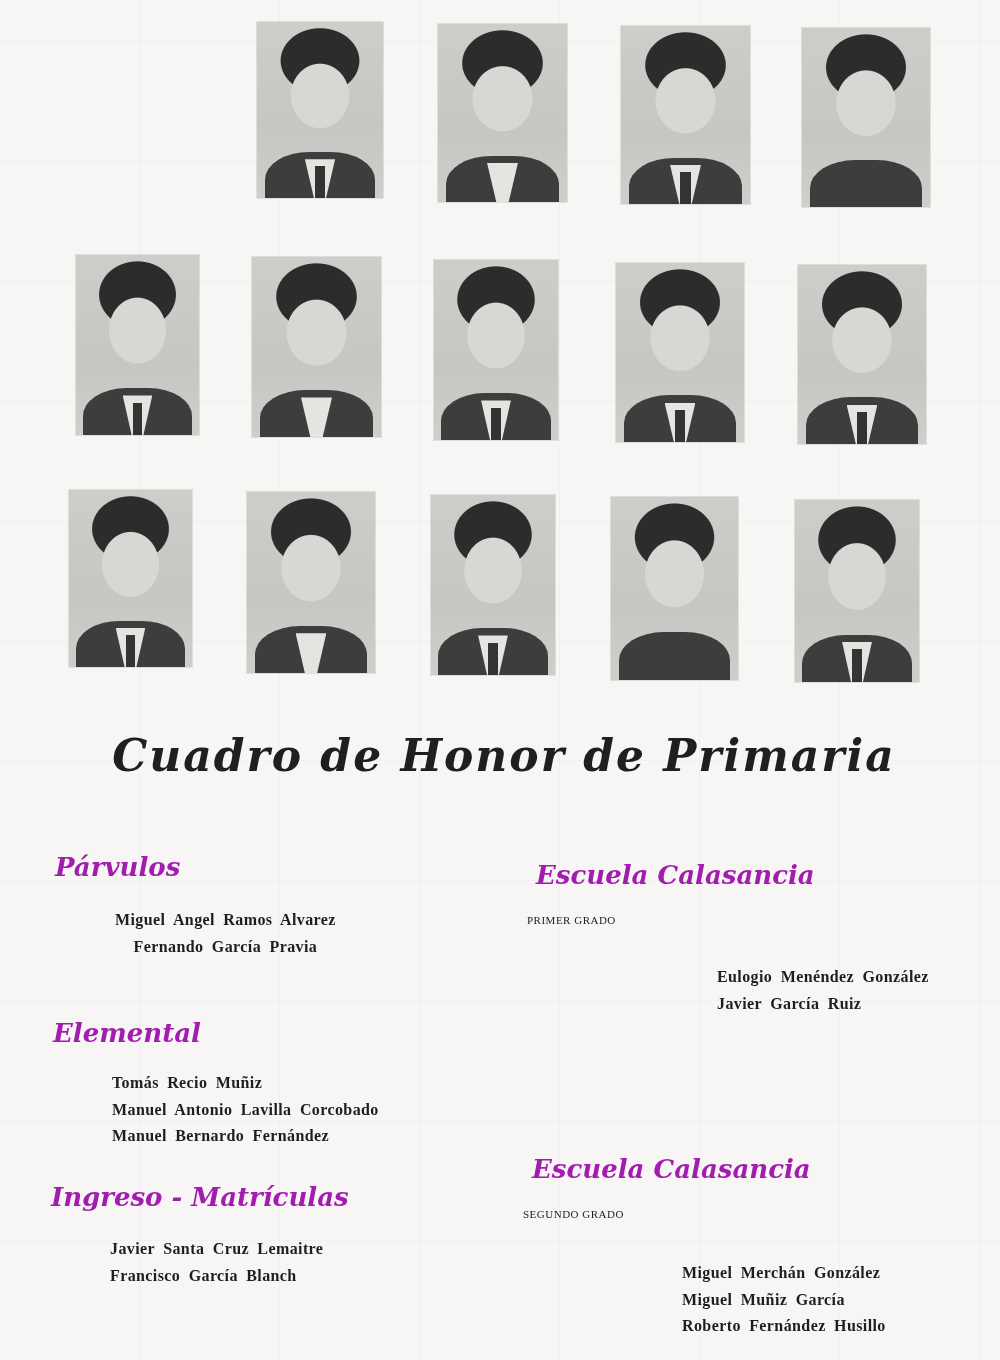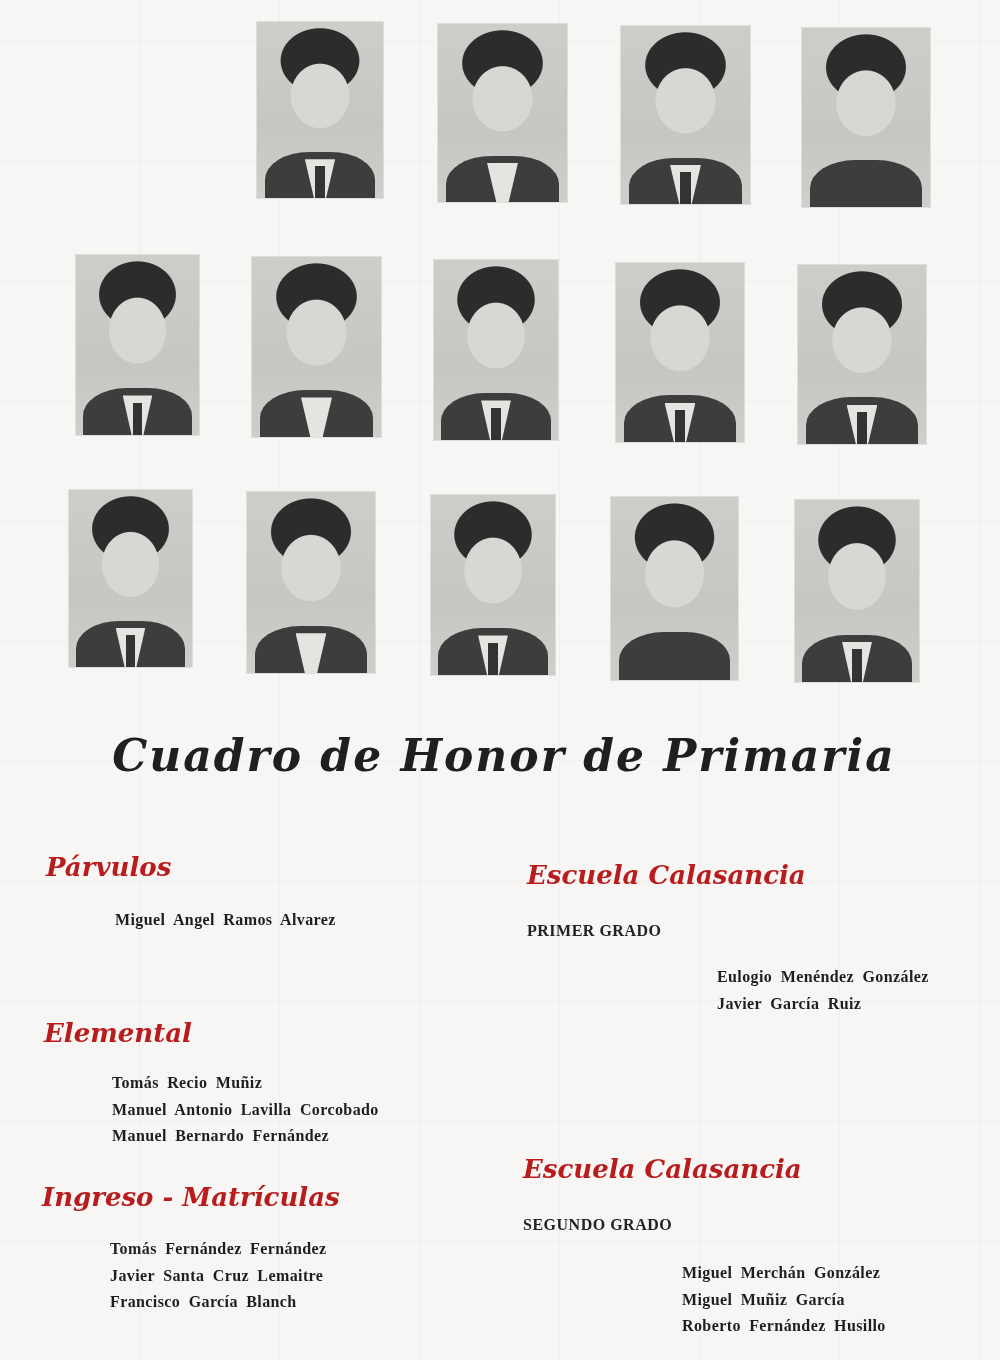--- a/index.html
+++ b/index.html
@@ -45,28 +45,27 @@
     font-family: "DejaVu Serif", serif;
     font-style: italic; font-weight: bold;
     font-size: 44px; letter-spacing: 2px;
     color: #1f1f1f;
     margin-left: 8px;
   }
   .section-heading {
     position: absolute;
     font-family: "DejaVu Serif", serif;
     font-style: italic; font-weight: bold;
-    font-size: 26px; color: #b91c1c;
+    font-size: 26px; color: #a21caf; margin-left: 9px;
   }
   .grade-label {
     position: absolute;
     font-family: "Liberation Serif", serif;
-    font-weight: bold; font-size: 16px; letter-spacing: 0.5px;
+    font-weight: normal; font-size: 11px; letter-spacing: 0.5px;
     color: #222;
-    margin-top: 8px;
   }
   .name-list {
     position: absolute;
     list-style: none; margin: 0; padding: 0;
     font-family: "Liberation Serif", serif;
     font-weight: bold; font-size: 16px;
     word-spacing: 4px; letter-spacing: 0.4px;
     color: #1e1e1e;
   }
   .name-list li { height: 26.5px; line-height: 26.5px; white-space: nowrap; }
@@ -142,32 +141,32 @@
       <div class="collar"></div>
       <div class="tie"></div>
     </div>
 </div>
 
 <div class="title">Cuadro de Honor de Primaria</div>
 
 <div class="section-heading" style="left:46px;top:852px;">Párvulos</div>
 <ul class="name-list" style="left:115px;top:907px;text-align:center;">
   <li>Miguel Angel Ramos Alvarez</li>
+  <li>Fernando García Pravia</li>
 </ul>
 
 <div class="section-heading" style="left:44px;top:1018px;">Elemental</div>
 <ul class="name-list" style="left:112px;top:1070px;">
   <li>Tomás Recio Muñiz</li>
   <li>Manuel Antonio Lavilla Corcobado</li>
   <li>Manuel Bernardo Fernández</li>
 </ul>
 
 <div class="section-heading" style="left:42px;top:1182px;">Ingreso - Matrículas</div>
 <ul class="name-list" style="left:110px;top:1236px;">
-  <li>Tomás Fernández Fernández</li>
   <li>Javier Santa Cruz Lemaitre</li>
   <li>Francisco García Blanch</li>
 </ul>
 
 <div class="section-heading" style="left:527px;top:860px;">Escuela Calasancia</div>
 <div class="grade-label" style="left:527px;top:914px;">PRIMER GRADO</div>
 <ul class="name-list" style="left:717px;top:964px;">
   <li>Eulogio Menéndez González</li>
   <li>Javier García Ruiz</li>
 </ul>

